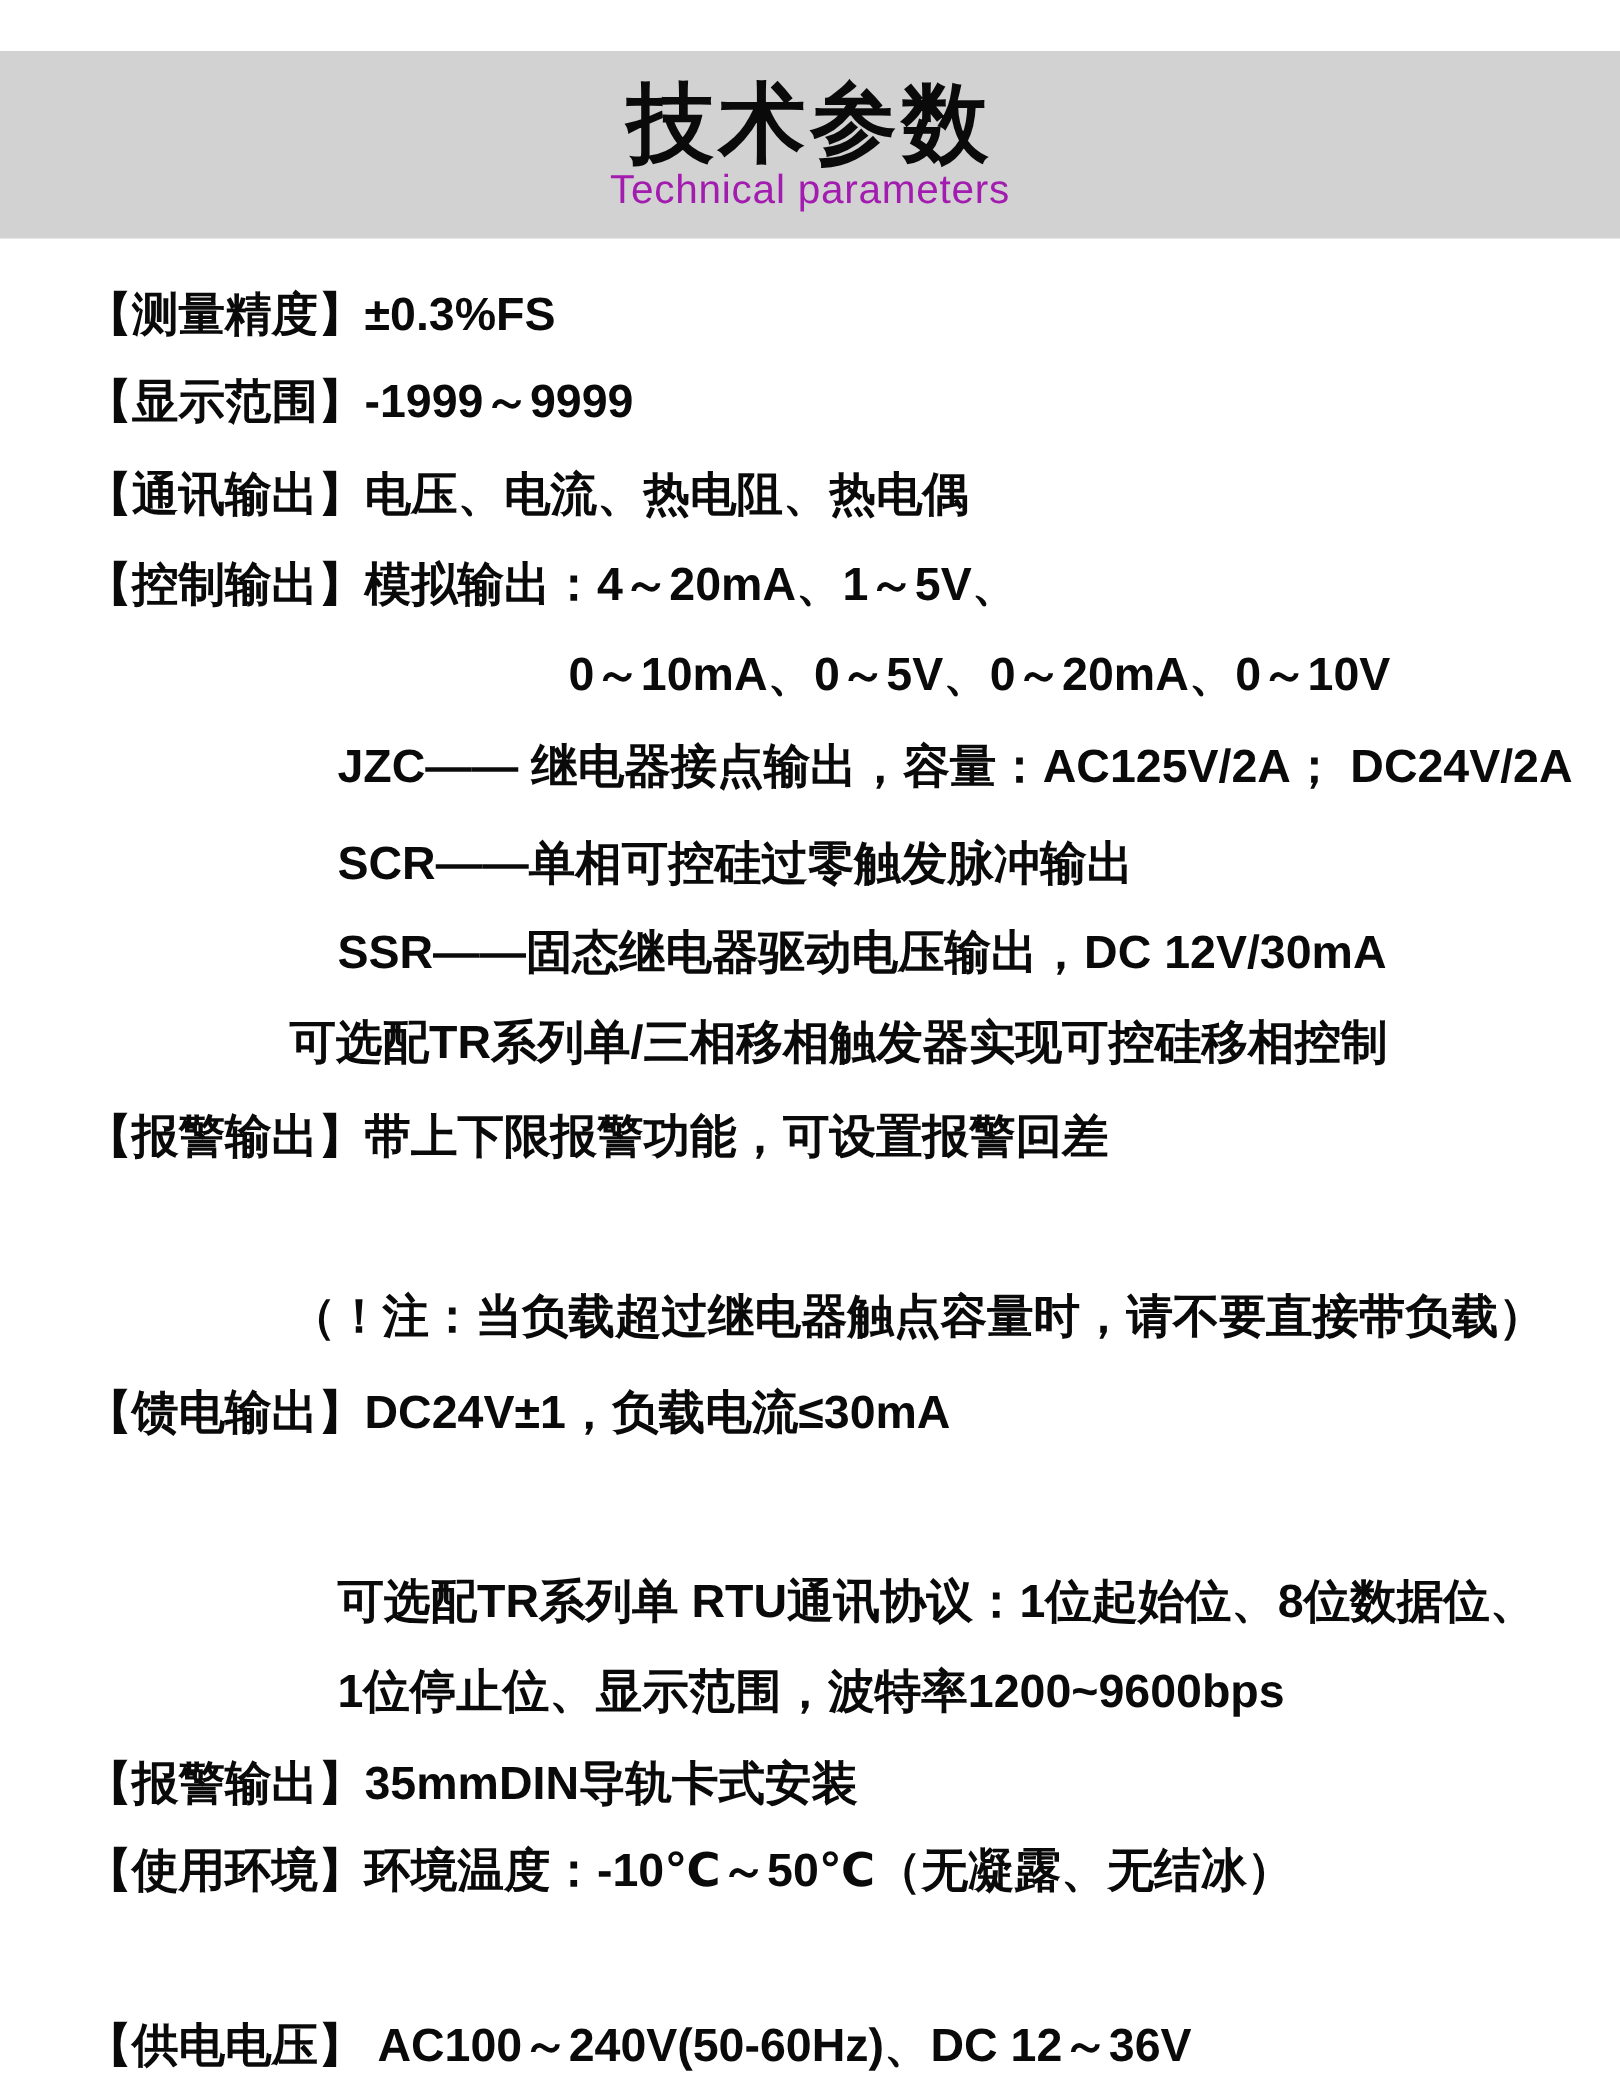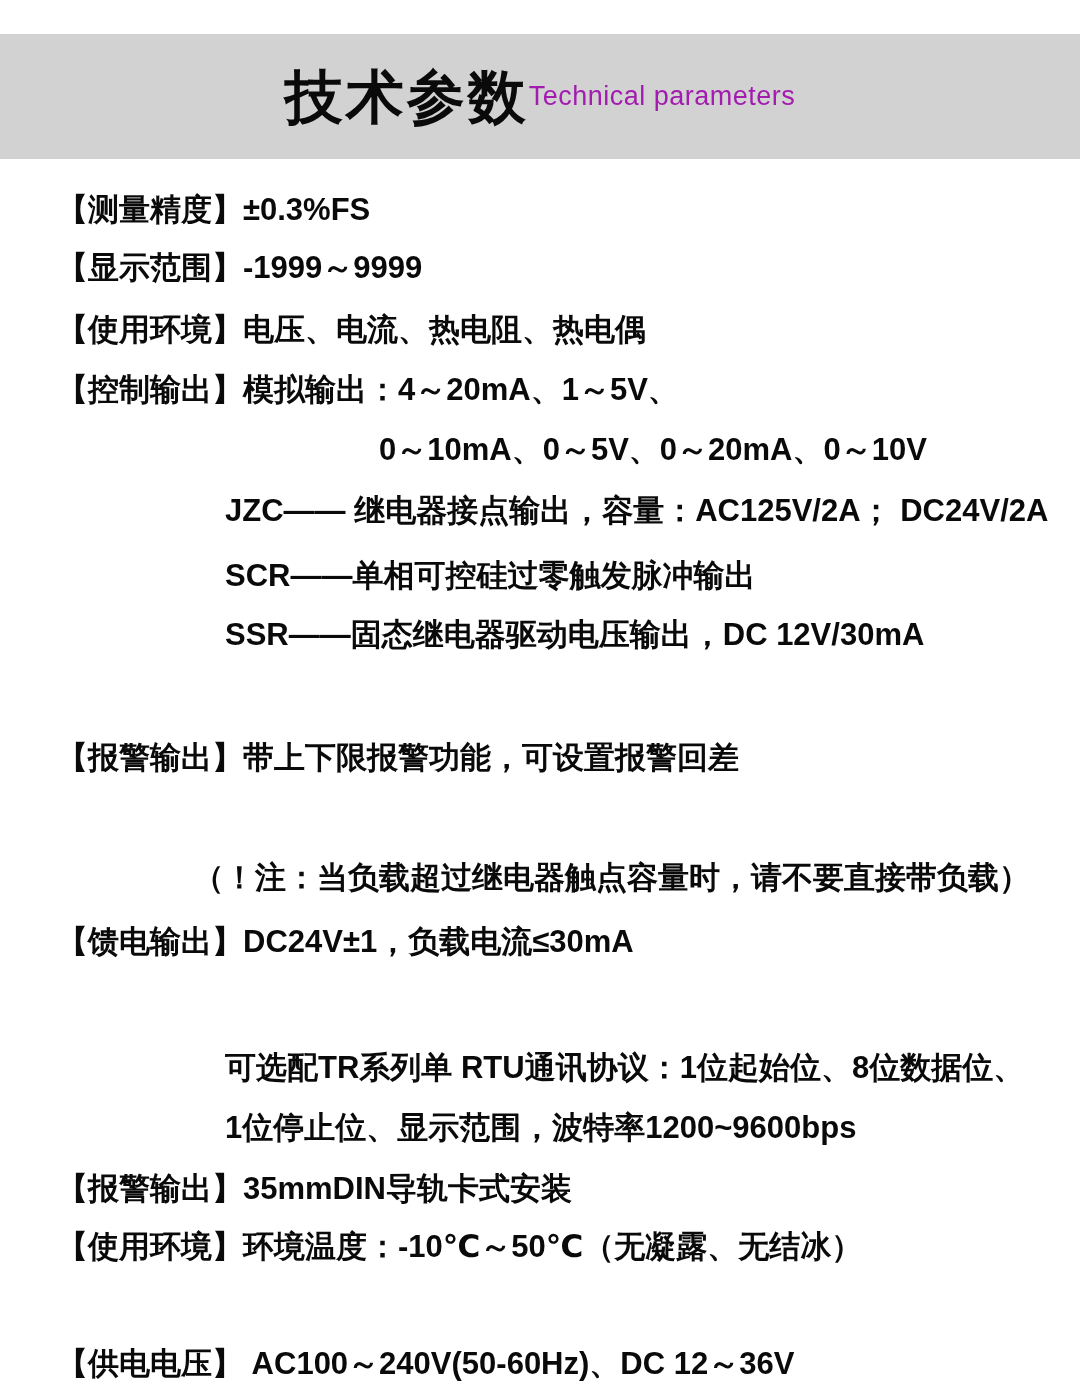--- a/index.html
+++ b/index.html
@@ -7,21 +7,21 @@
     width:1080px;height:1399px;
     background:#ffffff;
     font-family:"Liberation Sans","DejaVu Sans",sans-serif;
     position:relative;overflow:hidden;
     color:#0a0a0a;
   }
   .page{position:relative;width:1080px;height:1399px;}
   .title-bar{
     position:absolute;left:0;top:34px;width:1080px;height:125px;
     background:#d2d2d2;
-    display:flex;flex-direction:row;align-items:center;justify-content:center;
+    display:flex;flex-direction:column;align-items:center;justify-content:center;
   }
   .page-title{
     margin:0;
     font-size:58px;line-height:60px;
     font-weight:800;
     letter-spacing:3px;
     color:#0a0a0a;
   }
   .page-subtitle{
     font-size:27px;line-height:30px;
@@ -49,26 +49,27 @@
 <div class="page">
 
   <header class="title-bar">
     <h1 class="page-title">技术参数</h1>
     <div class="page-subtitle">Technical parameters</div>
   </header>
 
   <main class="spec-list">
     <div class="line ind-a" style="top:189px">【测量精度】±0.3%FS</div>
     <div class="line ind-a" style="top:247px">【显示范围】-1999～9999</div>
-    <div class="line ind-a" style="top:309px">【使用环境】电压、电流、热电阻、热电偶</div>
+    <div class="line ind-a" style="top:309px">【通讯输出】电压、电流、热电阻、热电偶</div>
     <div class="line ind-a" style="top:369px">【控制输出】模拟输出：4～20mA、1～5V、</div>
     <div class="line ind-d" style="top:429px">0～10mA、0～5V、0～20mA、0～10V</div>
     <div class="line ind-b" style="top:490px">JZC—— 继电器接点输出，容量：AC125V/2A； DC24V/2A</div>
     <div class="line ind-b" style="top:555px">SCR——单相可控硅过零触发脉冲输出</div>
     <div class="line ind-b" style="top:614px">SSR——固态继电器驱动电压输出，DC 12V/30mA</div>
+    <div class="line ind-c" style="top:674px">可选配TR系列单/三相移相触发器实现可控硅移相控制</div>
     <div class="line ind-a" style="top:737px">【报警输出】带上下限报警功能，可设置报警回差</div>
     <div class="line ind-c" style="top:857px">（！注：当负载超过继电器触点容量时，请不要直接带负载）</div>
     <div class="line ind-a" style="top:921px">【馈电输出】DC24V±1，负载电流≤30mA</div>
     <div class="line ind-b" style="top:1047px">可选配TR系列单 RTU通讯协议：1位起始位、8位数据位、</div>
     <div class="line ind-b" style="top:1107px">1位停止位、显示范围，波特率1200~9600bps</div>
     <div class="line ind-a" style="top:1168px">【报警输出】35mmDIN导轨卡式安装</div>
     <div class="line ind-a" style="top:1226px">【使用环境】环境温度：-10℃～50℃（无凝露、无结冰）</div>
     <div class="line ind-a" style="top:1343px">【供电电压】 AC100～240V(50-60Hz)、DC 12～36V</div>
   </main>
 

